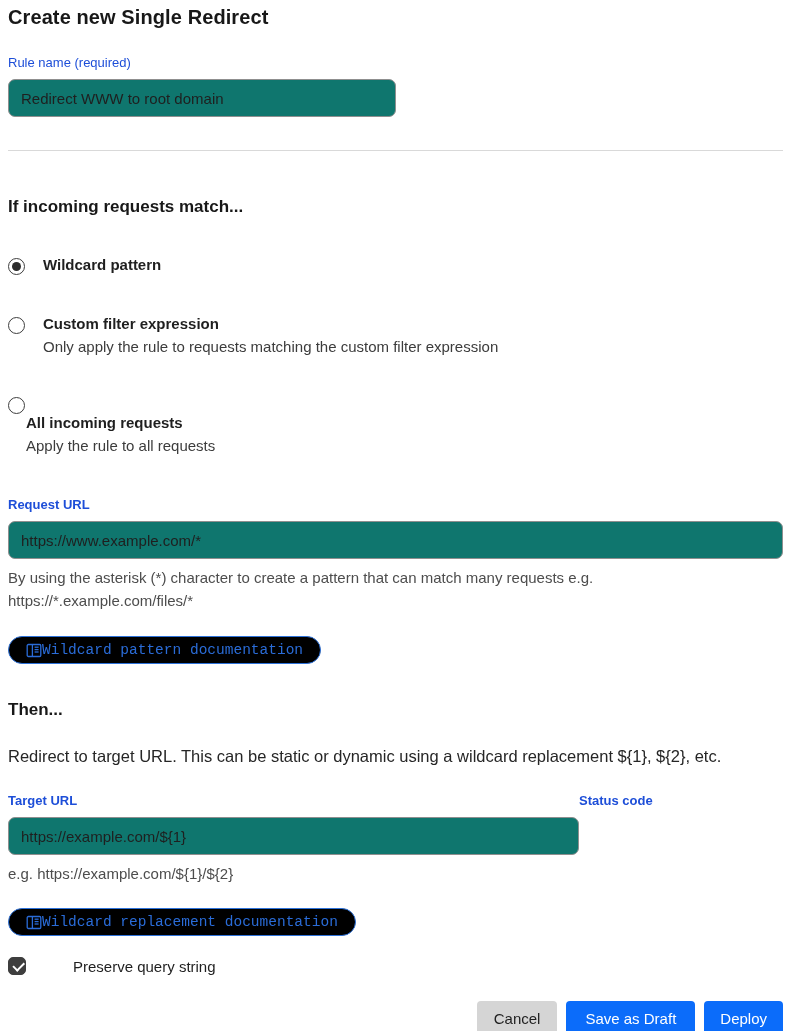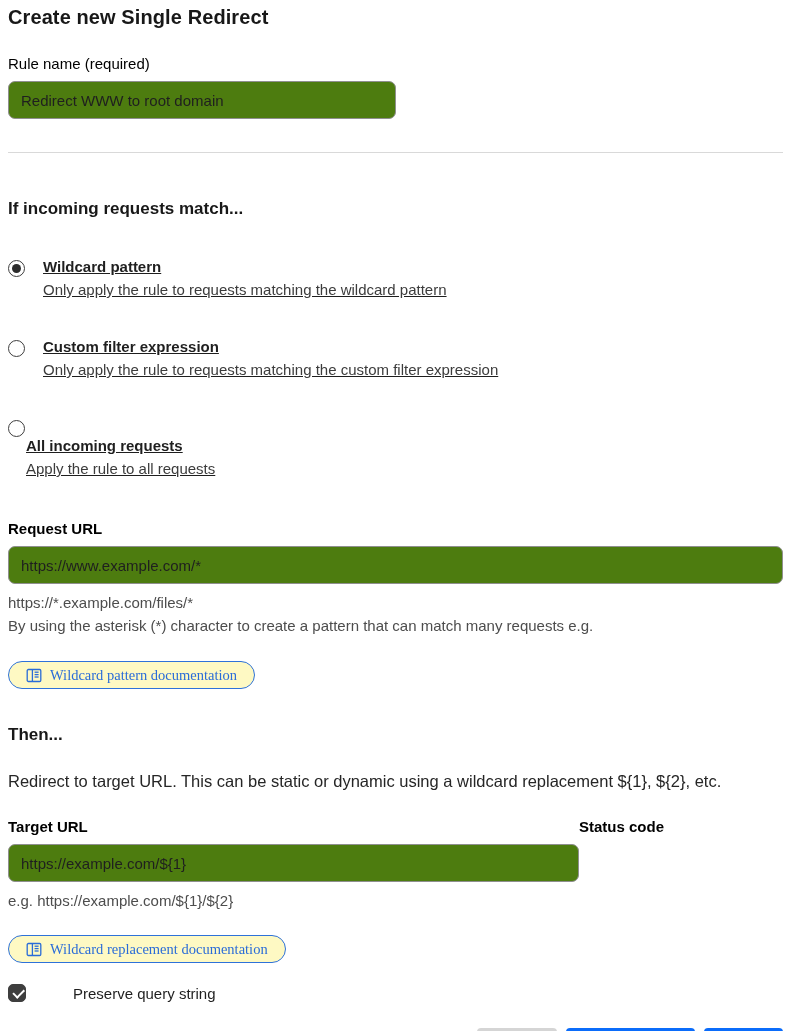--- a/index.html
+++ b/index.html
@@ -7,46 +7,46 @@
   body {
     width: 790px; height: 1031px;
     font-family: "Liberation Sans", sans-serif;
     color: #1e1e1e;
     overflow: hidden;
   }
   .page { padding: 6px 7px 0 8px; }
 
   .page-title { font-size: 20px; font-weight: 700; color: #181818; letter-spacing: .1px; }
 
-  .field-label { margin-top: 26px; font-size: 15px; color: #000000; }
+  .field-label { margin-top: 26px; font-size: 13px; color: #1d4ed8; }
   .bold-label { font-weight: 700; }
 
   input.text-input {
     display: block;
     margin-top: 9px;
     height: 38px;
     width: 388px;
     border: 1px solid #8f8f8f;
     border-radius: 7px;
     padding: 0 12px;
     font-family: "Liberation Sans", sans-serif;
     font-size: 15px;
     color: #1f1f1f;
-    background: #4d7c0f;
+    background: #0f766e;
     outline: none;
   }
   .full-width { width: 775px !important; }
 
   .help-text { margin-top: 7px; font-size: 15px; color: #4d4d4d; line-height: 23px; }
 
   hr.divider { margin-top: 33px; border: none; border-top: 1px solid #d9d9d9; }
 
   .section-heading { margin-top: 46px; font-size: 17px; font-weight: 700; color: #181818; }
 
-  .radio-group { margin-top: 39px; text-decoration: underline; }
+  .radio-group { margin-top: 39px; }
   .radio-item { display: flex; margin-bottom: 40px; cursor: pointer; }
   .radio-item:last-child { margin-bottom: 0; flex-direction: column; }
   .radio-circle {
     flex: 0 0 auto;
     width: 17px; height: 17px;
     border: 1.5px solid #3e3e3e;
     border-radius: 50%;
     margin-top: 2px;
     position: relative;
     background: #fff;
@@ -61,28 +61,28 @@
   .radio-texts { margin-left: 18px; }
   .radio-label { font-size: 15px; font-weight: 700; color: #1f1f1f; }
   .radio-desc { margin-top: 6px; font-size: 15px; color: #3c3c3c; }
 
   .request-url-label { margin-top: 43px; }
 
   .doc-button {
     margin-top: 24px;
     display: inline-flex;
     align-items: center;
-    gap: 8px;
+    gap: 0;
     height: 28px;
     padding: 0 17px;
-    background: #fef9c3;
+    background: #000000;
     border: 1.5px solid #2e72d9;
     border-radius: 999px;
     color: #2a6cd8;
-    font-family: Liberation Serif, serif;
+    font-family: Liberation Mono, monospace;
     font-size: 14.5px;
     cursor: pointer;
   }
   .doc-button svg { display: block; }
 
   .then-heading { margin-top: 36px; }
   .then-desc { margin-top: 27px; font-size: 16.5px; color: #262626; }
 
   .two-col { margin-top: 27px; display: flex; }
   .col-target { flex: 0 0 553px; }
@@ -165,21 +165,20 @@
   <hr class="divider">
 
   <h2 class="section-heading">If incoming requests match...</h2>
 
   <div class="radio-group">
 
     <div class="radio-item">
       <span class="radio-circle checked"></span>
       <span class="radio-texts">
         <div class="radio-label">Wildcard pattern</div>
-        <div class="radio-desc">Only apply the rule to requests matching the wildcard pattern</div>
       </span>
     </div>
 
     <div class="radio-item">
       <span class="radio-circle"></span>
       <span class="radio-texts">
         <div class="radio-label">Custom filter expression</div>
         <div class="radio-desc">Only apply the rule to requests matching the custom filter expression</div>
       </span>
     </div>
@@ -190,22 +189,22 @@
         <div class="radio-label">All incoming requests</div>
         <div class="radio-desc">Apply the rule to all requests</div>
       </span>
     </div>
 
   </div>
 
   <div class="field-label bold-label request-url-label">Request URL</div>
   <input class="text-input full-width" type="text" value="https://www.example.com/*" style="">
   <div class="help-text">
+    <div>By using the asterisk (*) character to create a pattern that can match many requests e.g.</div>
     <div>https://*.example.com/files/*</div>
-    <div>By using the asterisk (*) character to create a pattern that can match many requests e.g.</div>
   </div>
 
   <button class="doc-button">
     <span>
       <svg width="16" height="15" viewBox="0 0 16 15" fill="none" stroke="#2a6cd8" stroke-width="1.3">
         <rect x="1.2" y="1.5" width="13.6" height="12" rx="1.2"></rect>
         <line x1="6.4" y1="1.5" x2="6.4" y2="13.5"></line>
         <line x1="8.6" y1="4.2" x2="12.6" y2="4.2"></line>
         <line x1="8.6" y1="6.6" x2="12.6" y2="6.6"></line>
         <line x1="8.6" y1="9.0" x2="12.6" y2="9.0"></line>

